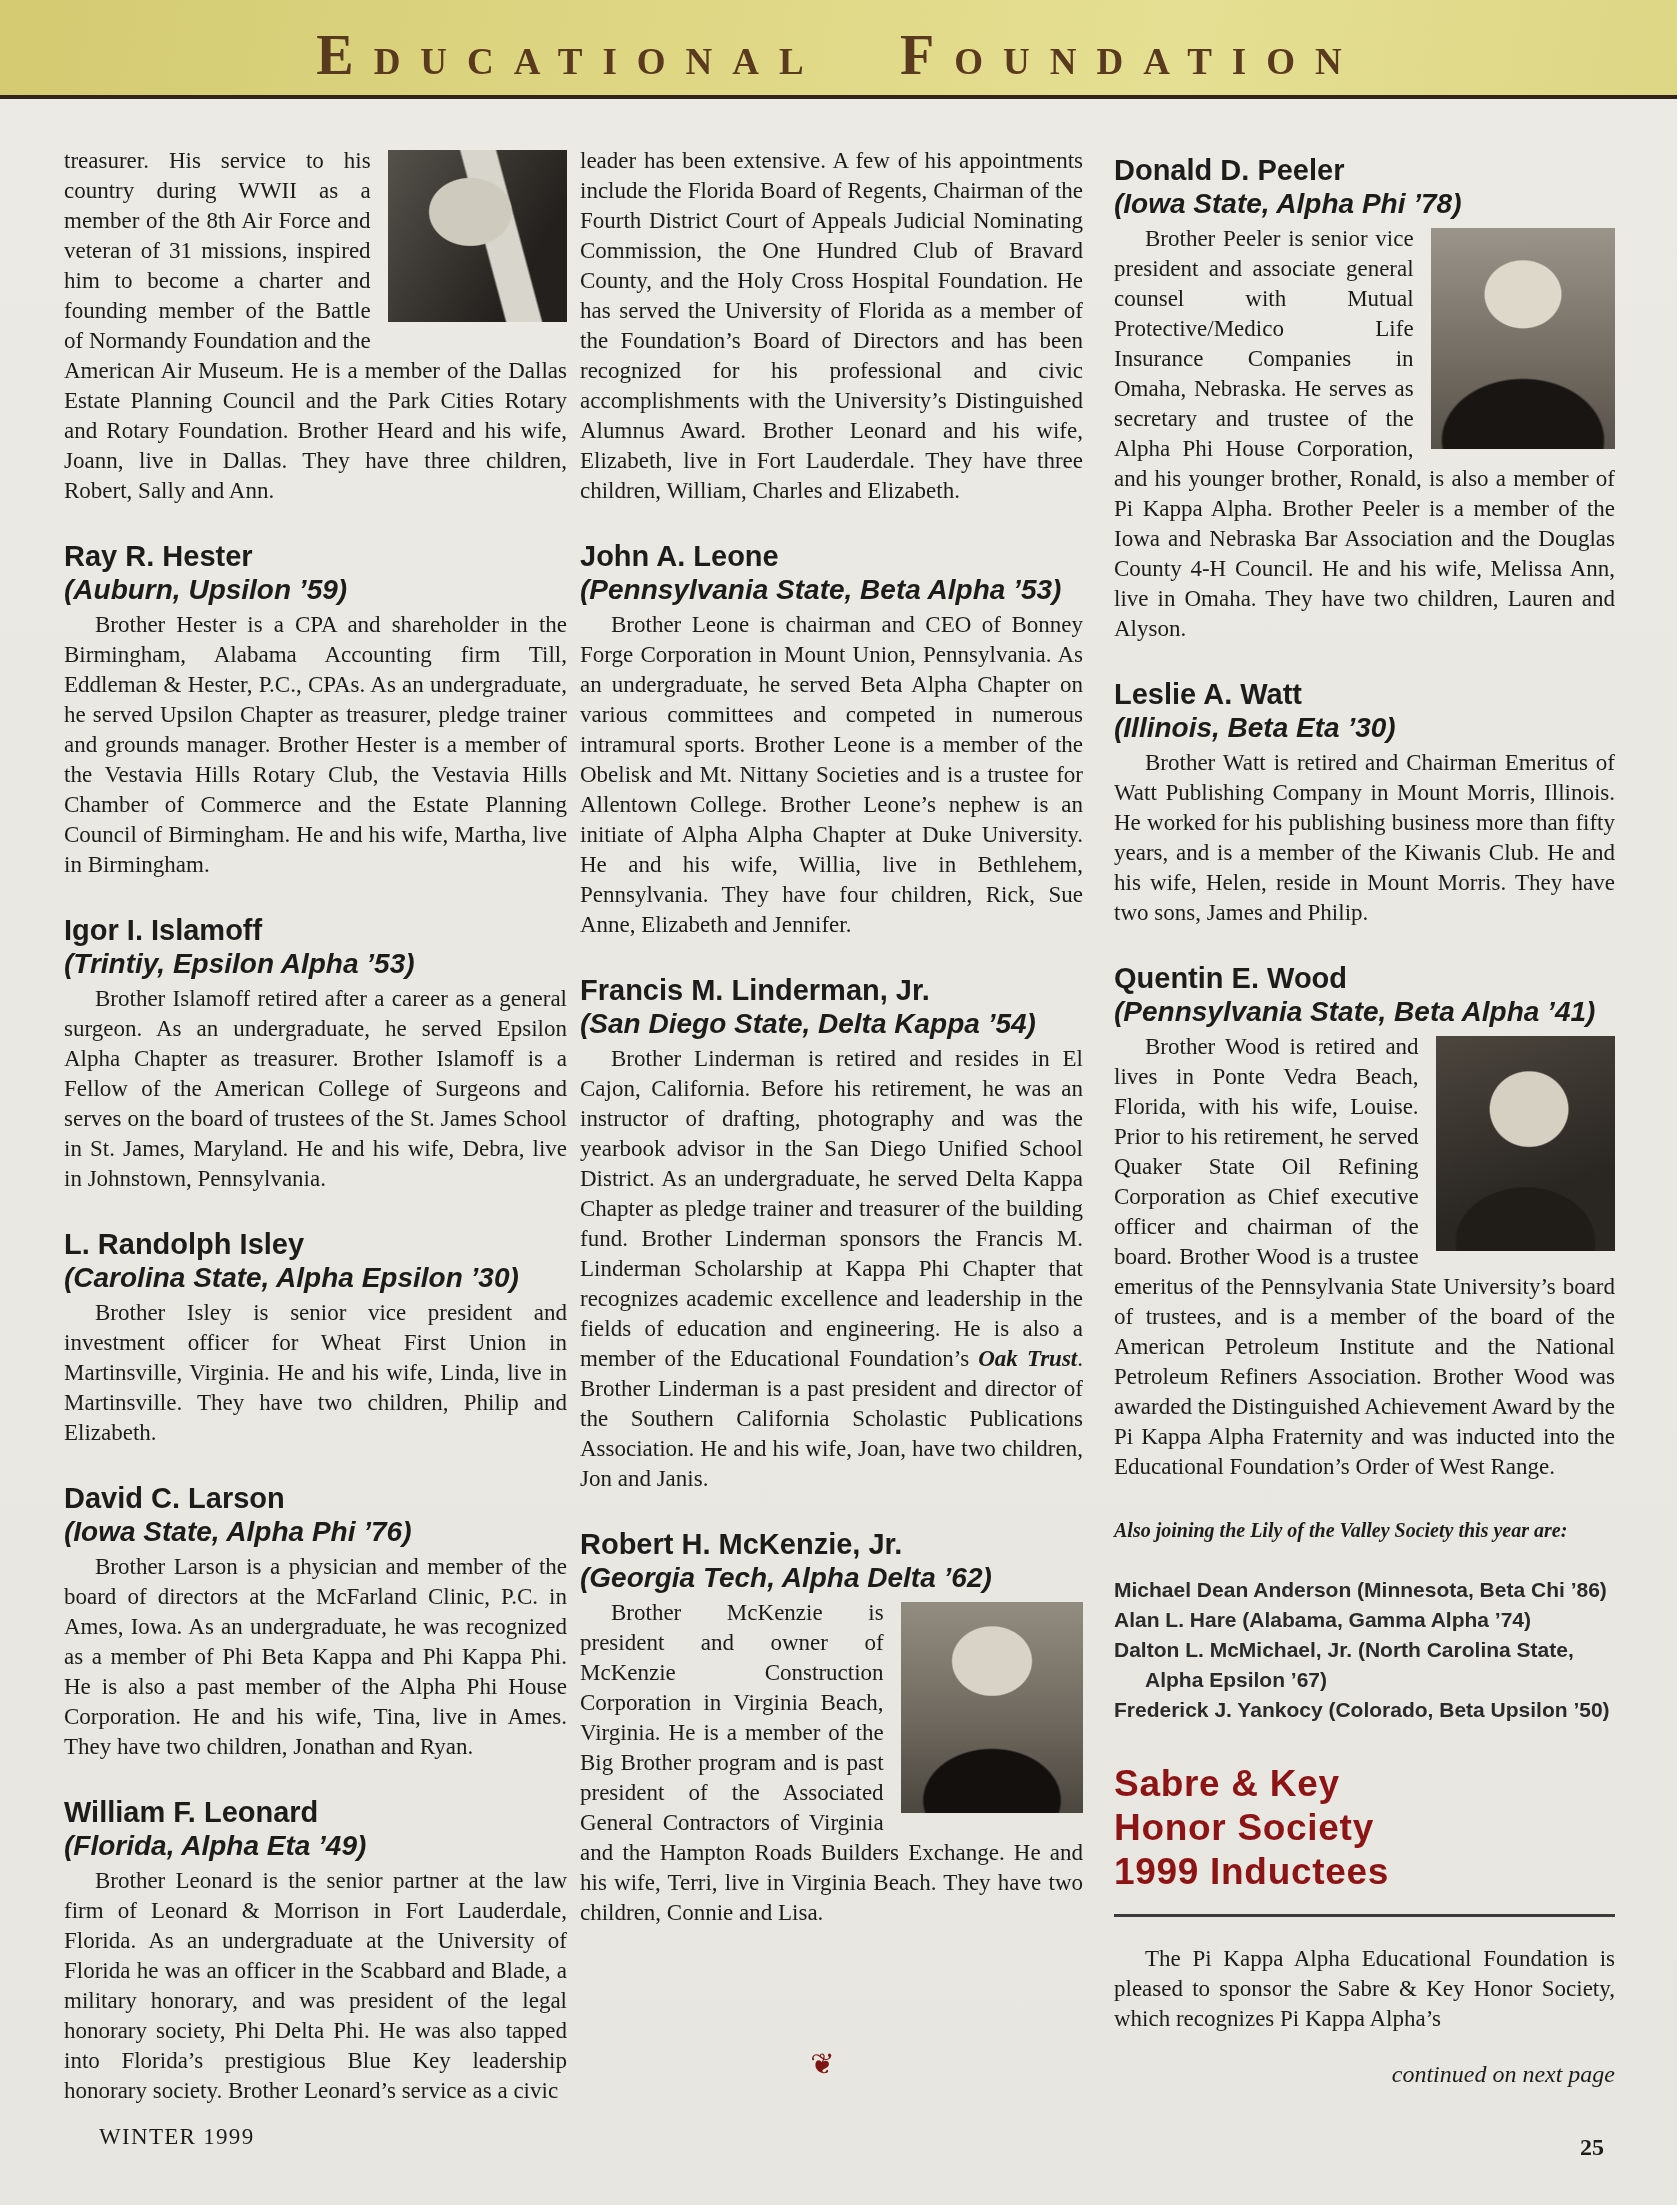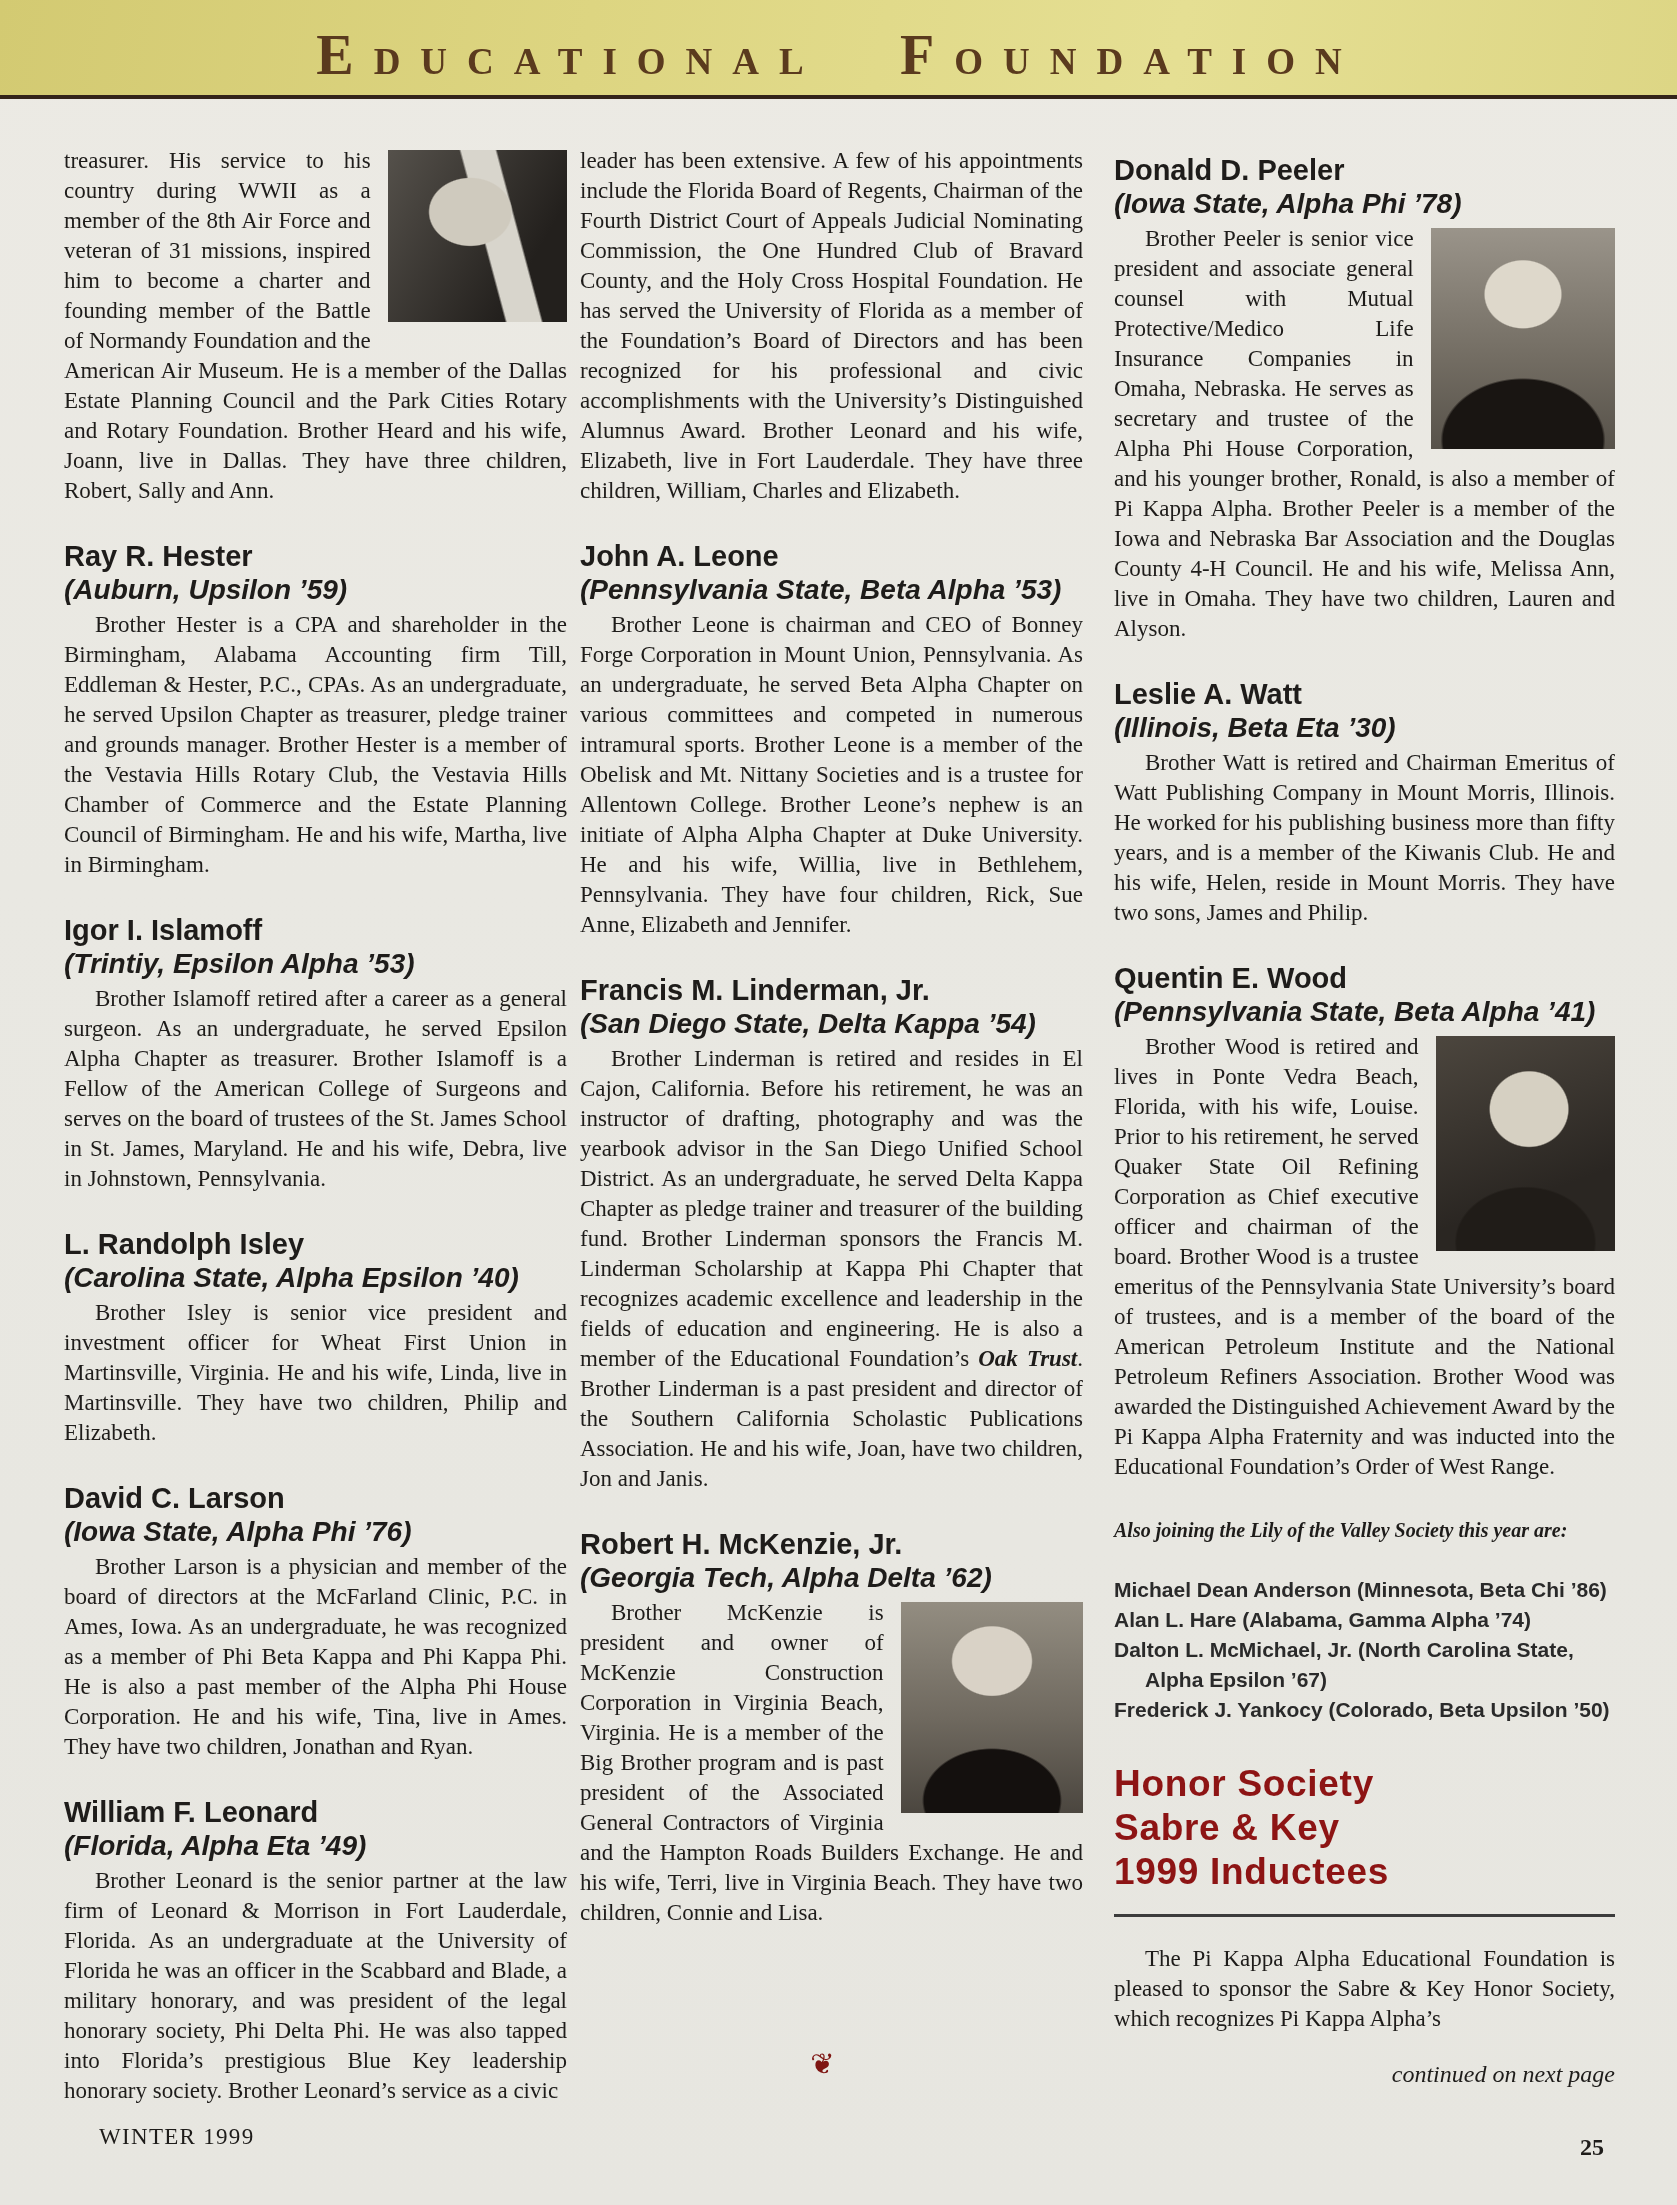--- a/index.html
+++ b/index.html
@@ -138,21 +138,21 @@
     </div>
 
     <div class="entry">
       <h3 class="entry-name">Igor I. Islamoff</h3>
       <h4 class="entry-affil">(Trintiy, Epsilon Alpha ’53)</h4>
       <p class="body indent">Brother Islamoff retired after a career as a general surgeon. As an undergraduate, he served Epsilon Alpha Chapter as treasurer. Brother Islamoff is a Fellow of the American College of Surgeons and serves on the board of trustees of the St. James School in St. James, Maryland. He and his wife, Debra, live in Johnstown, Pennsylvania.</p>
     </div>
 
     <div class="entry">
       <h3 class="entry-name">L. Randolph Isley</h3>
-      <h4 class="entry-affil">(Carolina State, Alpha Epsilon ’40)</h4>
+      <h4 class="entry-affil">(Carolina State, Alpha Epsilon ’30)</h4>
       <p class="body indent">Brother Isley is senior vice president and investment officer for Wheat First Union in Martinsville, Virginia. He and his wife, Linda, live in Martinsville. They have two children, Philip and Elizabeth.</p>
     </div>
 
     <div class="entry">
       <h3 class="entry-name">David C. Larson</h3>
       <h4 class="entry-affil">(Iowa State, Alpha Phi ’76)</h4>
       <p class="body indent">Brother Larson is a physician and member of the board of directors at the McFarland Clinic, P.C. in Ames, Iowa. As an undergraduate, he was recognized as a member of Phi Beta Kappa and Phi Kappa Phi. He is also a past member of the Alpha Phi House Corporation. He and his wife, Tina, live in Ames. They have two children, Jonathan and Ryan.</p>
     </div>
 
     <div class="entry">
@@ -215,22 +215,22 @@
     <p class="lily-intro">Also joining the Lily of the Valley Society this year are:</p>
 
     <ul class="lily-list">
       <li>Michael Dean Anderson (Minnesota, Beta Chi ’86)</li>
       <li>Alan L. Hare (Alabama, Gamma Alpha ’74)</li>
       <li>Dalton L. McMichael, Jr. (North Carolina State, Alpha Epsilon ’67)</li>
       <li>Frederick J. Yankocy (Colorado, Beta Upsilon ’50)</li>
     </ul>
 
     <div class="sabre">
+      <div>Sabre &amp; Key</div>
       <div>Honor Society</div>
-      <div>Sabre &amp; Key</div>
       <div>1999 Inductees</div>
     </div>
 
     <hr class="rule">
 
     <p class="body indent">The Pi Kappa Alpha Educational Foundation is pleased to sponsor the Sabre &amp; Key Honor Society, which recognizes Pi Kappa Alpha’s</p>
 
     <p class="continued">continued on next page</p>
   </div>
 

